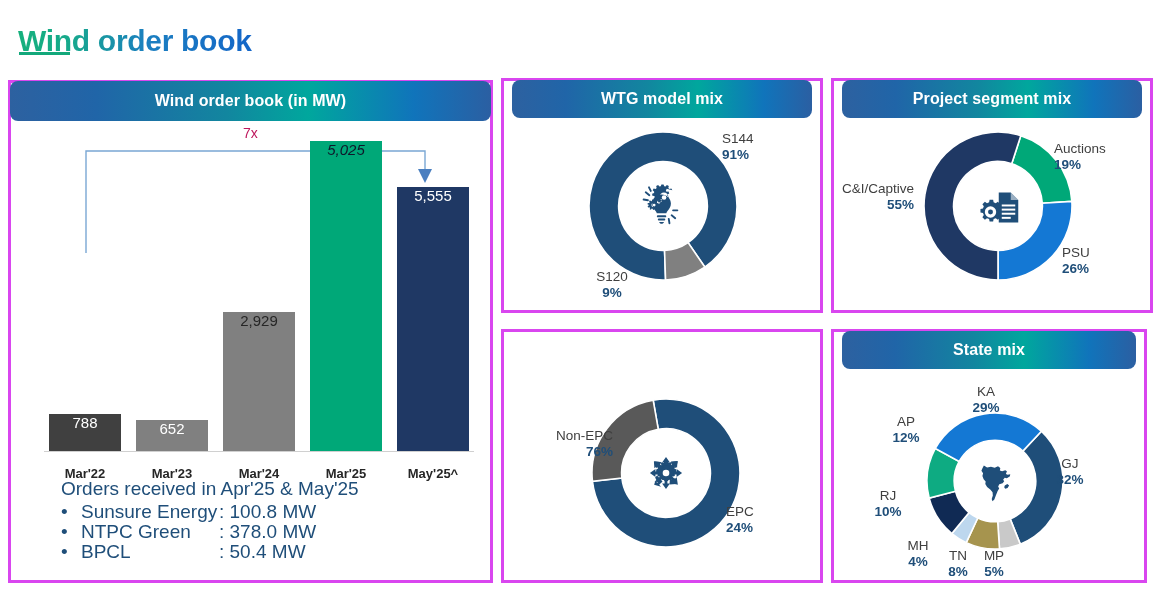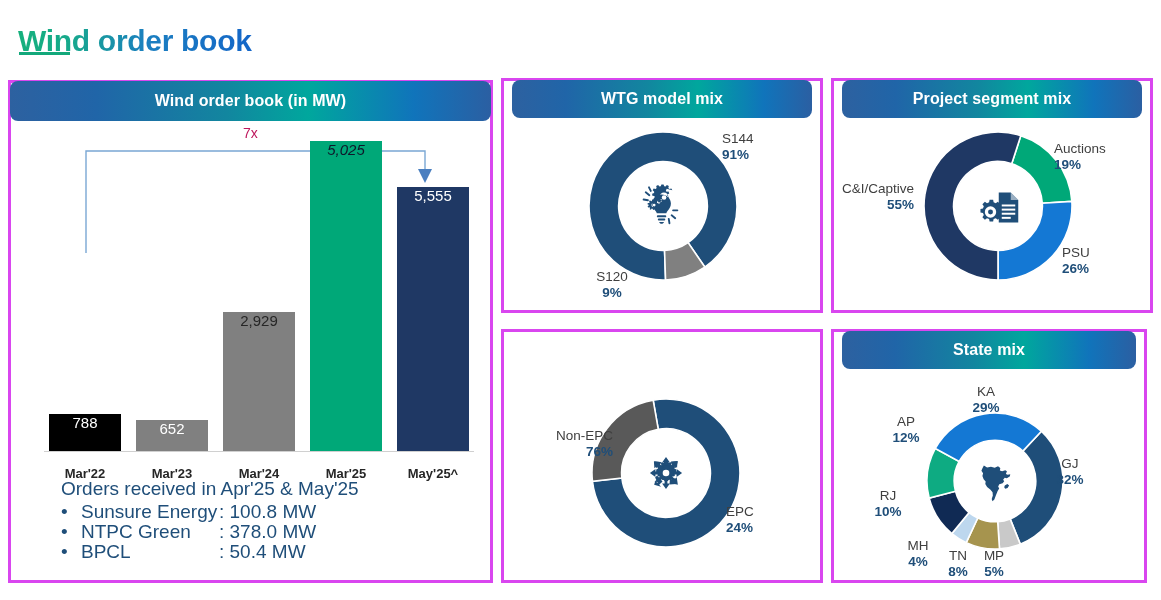--- a/index.html
+++ b/index.html
@@ -173,21 +173,21 @@
     <div class="growth-wrap">
       <div class="growth-label">7x</div>
       <svg width="485" height="130" style="position:absolute;left:0;top:0;">
         <polyline points="75,290 75,28 414,28 414,48" fill="none" stroke="#7aa7d4" stroke-width="1.4"></polyline>
         <polygon points="407,46 421,46 414,60" fill="#4a7fc0"></polygon>
       </svg>
     </div>
 
     <div class="bars">
         <div class="bar-col">
-          <div class="bar" style="height: 37px; background: #000000; color: rgb(255, 255, 255);">
+          <div class="bar" style="height: 37px; background: #404040; color: rgb(255, 255, 255);">
             <span>788</span>
           </div>
         </div>
         <div class="bar-col">
           <div class="bar" style="height: 31px; background: rgb(128, 128, 128); color: rgb(255, 255, 255);">
             <span>652</span>
           </div>
         </div>
         <div class="bar-col">
           <div class="bar" style="height: 139px; background: rgb(128, 128, 128); color: rgb(38, 38, 38);">

